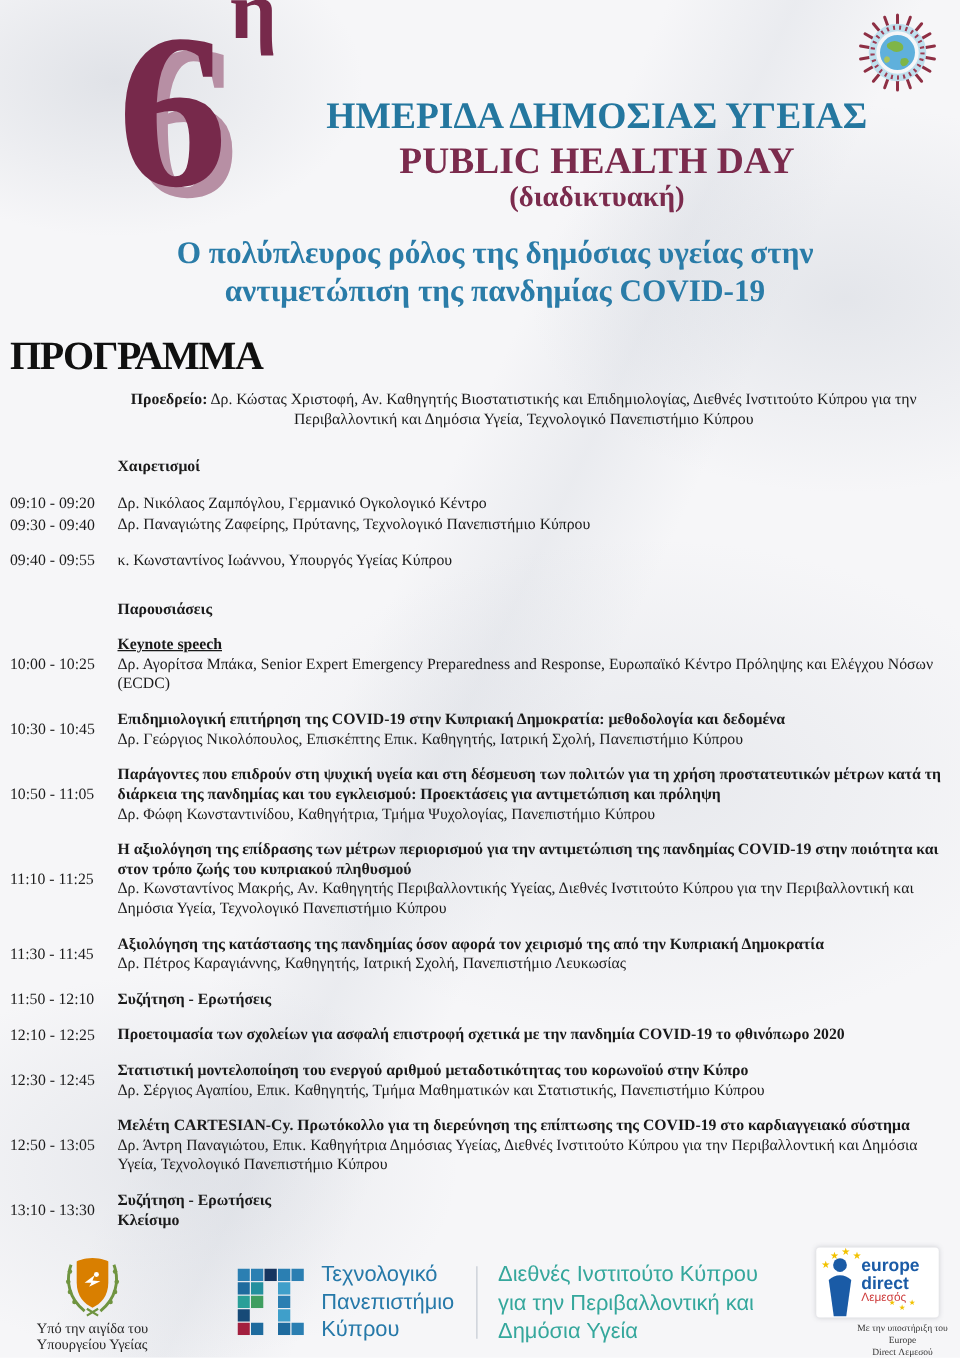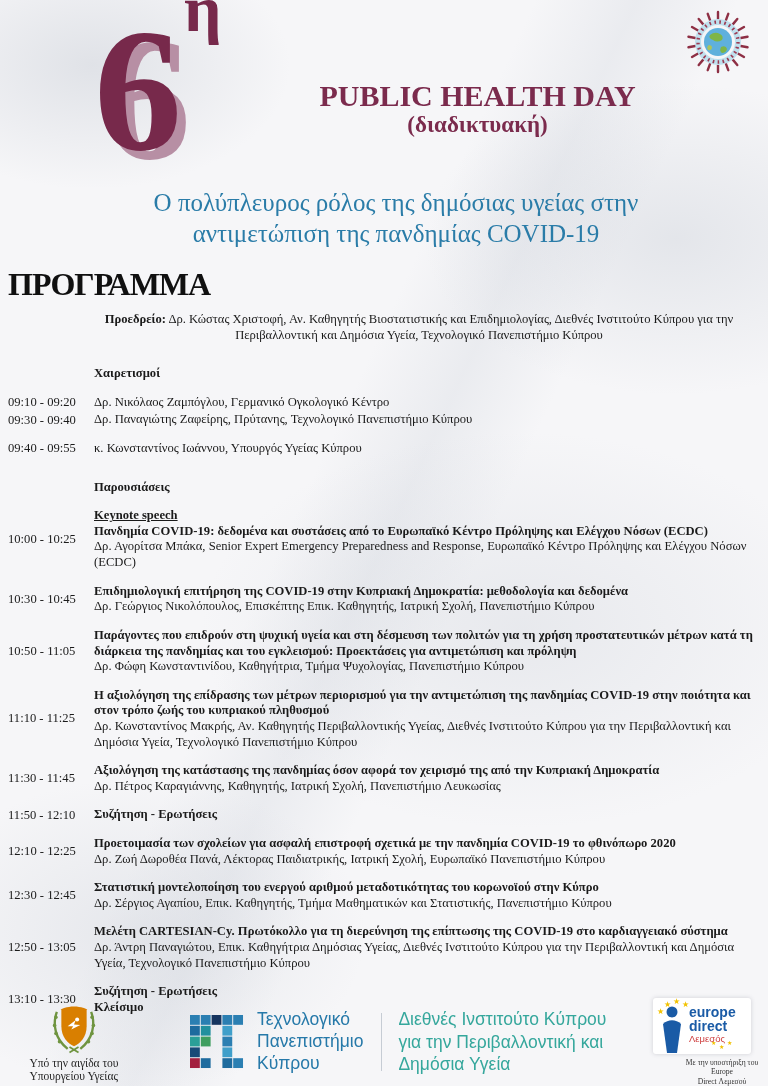--- a/index.html
+++ b/index.html
@@ -16,21 +16,21 @@
   }
   
   .big-six{position:absolute;left:94px;top:2px;font-size:176px;line-height:1;font-weight:bold;
     color:#77294b;text-shadow:9px 9px 0 #b78fa4;}
   .big-six .sup{font-size:66px;text-shadow:none;position:relative;top:-118px;left:2px;font-weight:bold;}
   .title-block{position:absolute;left:205px;right:18px;top:76px;text-align:center;}
   .title-greek{font-size:30px;font-weight:bold;color:#24779f;line-height:1.1;}
   .title-en{font-size:30px;font-weight:bold;color:#7b2b4d;line-height:1.1;margin-top:3px;}
   .title-mode{font-size:23px;font-weight:bold;color:#7b2b4d;line-height:1.05;margin-top:1px;}
   .subtitle{position:absolute;left:60px;right:36px;top:188px;text-align:center;
-    font-size:25px;font-weight:normal;color:#2a7ca8;line-height:1.22;}
+    font-size:25px;font-weight:bold;color:#2a7ca8;line-height:1.22;}
   .virus-logo{position:absolute;right:17px;top:9px;width:66px;height:66px;}
   
   .program-title{position:absolute;left:8px;top:266px;font-size:32px;font-weight:bold;color:#101010;letter-spacing:-1px;}
   .flow{position:absolute;left:0;right:0;top:311px;}
   .chair{margin-left:95px;width:648px;text-align:center;font-size:12.6px;line-height:1.28;}
   .chair .lbl{font-weight:bold;}
   .prog-row{display:flex;align-items:center;margin-top:13px;}
   .prog-row.tight{margin-top:2px;}
   .prog-row.heading-row{margin-top:23px;}
   .prog-row .time{flex:0 0 86px;padding-left:8px;font-size:12.6px;white-space:nowrap;}
@@ -58,20 +58,21 @@
     line-height:1.25;margin-top:4px;margin-left:40px;}
 </style>
 </head>
 <body>
 
 <div class="page">
 
   <div class="big-six"><span>6</span><span class="sup">η</span></div>
 
   <div class="title-block">
+    <div class="title-greek">ΗΜΕΡΙΔΑ ΔΗΜΟΣΙΑΣ ΥΓΕΙΑΣ</div>
     <div class="title-en">PUBLIC HEALTH DAY</div>
     <div class="title-mode">(διαδικτυακή)</div>
   </div>
 
   <svg class="virus-logo" viewBox="0 0 66 66">
     <g stroke="#8e2f44" stroke-width="2.4" stroke-linecap="round">
       <line x1="33" y1="3" x2="33" y2="10"></line>
       <line x1="33" y1="3" x2="33" y2="10" transform="rotate(20 33 33)"></line>
       <line x1="33" y1="3" x2="33" y2="10" transform="rotate(40 33 33)"></line>
       <line x1="33" y1="3" x2="33" y2="10" transform="rotate(60 33 33)"></line>
@@ -135,21 +136,20 @@
         <div class="prog-row heading-row">
           <div class="time"></div>
           <div class="content">
             <div class="line bold">Παρουσιάσεις</div>
           </div>
         </div>
         <div class="prog-row">
           <div class="time">10:00 - 10:25</div>
           <div class="content">
             <div class="line bold-underline">Keynote speech</div>
-            <div class="line bold">Πανδημία COVID-19: δεδομένα και συστάσεις από το Ευρωπαϊκό Κέντρο Πρόληψης και Ελέγχου Νόσων (ECDC)</div>
             <div class="line normal">Δρ. Αγορίτσα Μπάκα, Senior Expert Emergency Preparedness and Response, Ευρωπαϊκό Κέντρο Πρόληψης και Ελέγχου Νόσων (ECDC)</div>
           </div>
         </div>
         <div class="prog-row">
           <div class="time">10:30 - 10:45</div>
           <div class="content">
             <div class="line bold">Επιδημιολογική επιτήρηση της COVID-19 στην Κυπριακή Δημοκρατία: μεθοδολογία και δεδομένα</div>
             <div class="line normal">Δρ. Γεώργιος Νικολόπουλος, Επισκέπτης Επικ. Καθηγητής, Ιατρική Σχολή, Πανεπιστήμιο Κύπρου</div>
           </div>
         </div>
@@ -177,21 +177,20 @@
         <div class="prog-row">
           <div class="time">11:50 - 12:10</div>
           <div class="content">
             <div class="line bold">Συζήτηση - Ερωτήσεις</div>
           </div>
         </div>
         <div class="prog-row">
           <div class="time">12:10 - 12:25</div>
           <div class="content">
             <div class="line bold">Προετοιμασία των σχολείων για ασφαλή επιστροφή σχετικά με την πανδημία COVID-19 το φθινόπωρο 2020</div>
-            <div class="line normal">Δρ. Ζωή Δωροθέα Πανά, Λέκτορας Παιδιατρικής, Ιατρική Σχολή, Ευρωπαϊκό Πανεπιστήμιο Κύπρου</div>
           </div>
         </div>
         <div class="prog-row">
           <div class="time">12:30 - 12:45</div>
           <div class="content">
             <div class="line bold">Στατιστική μοντελοποίηση του ενεργού αριθμού μεταδοτικότητας του κορωνοϊού στην Κύπρο</div>
             <div class="line normal">Δρ. Σέργιος Αγαπίου, Επικ. Καθηγητής, Τμήμα Μαθηματικών και Στατιστικής, Πανεπιστήμιο Κύπρου</div>
           </div>
         </div>
         <div class="prog-row">

